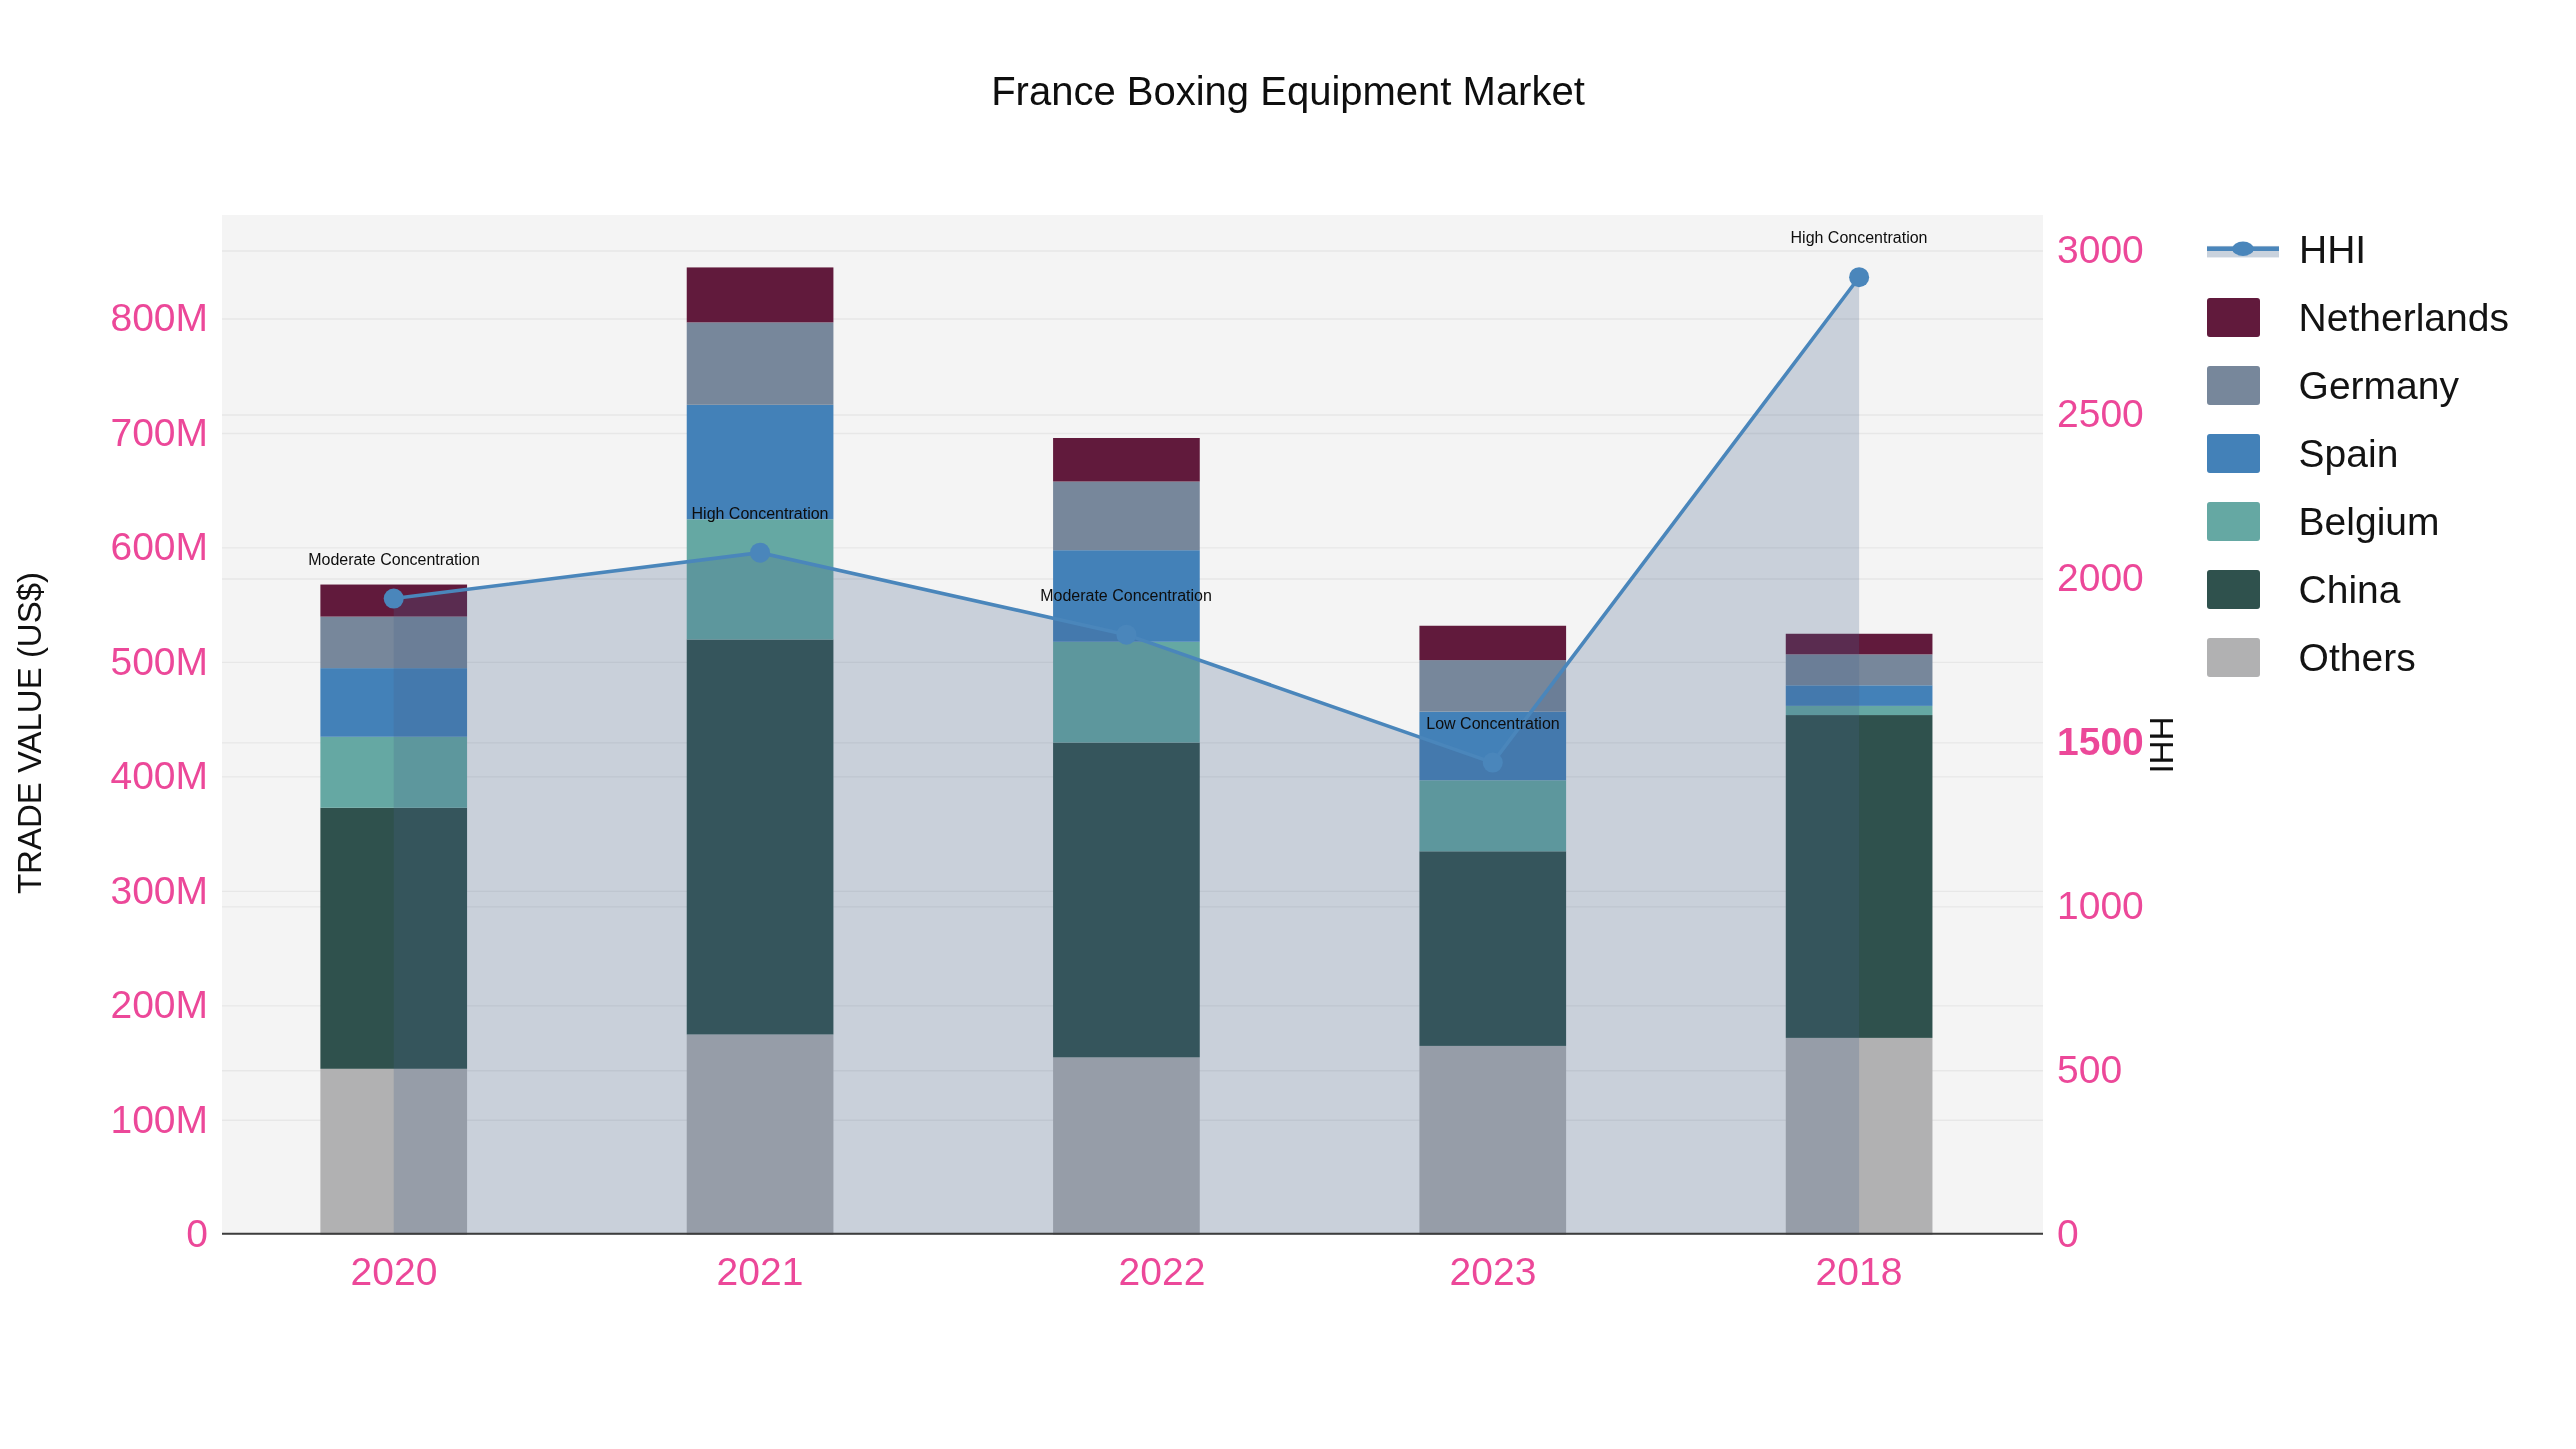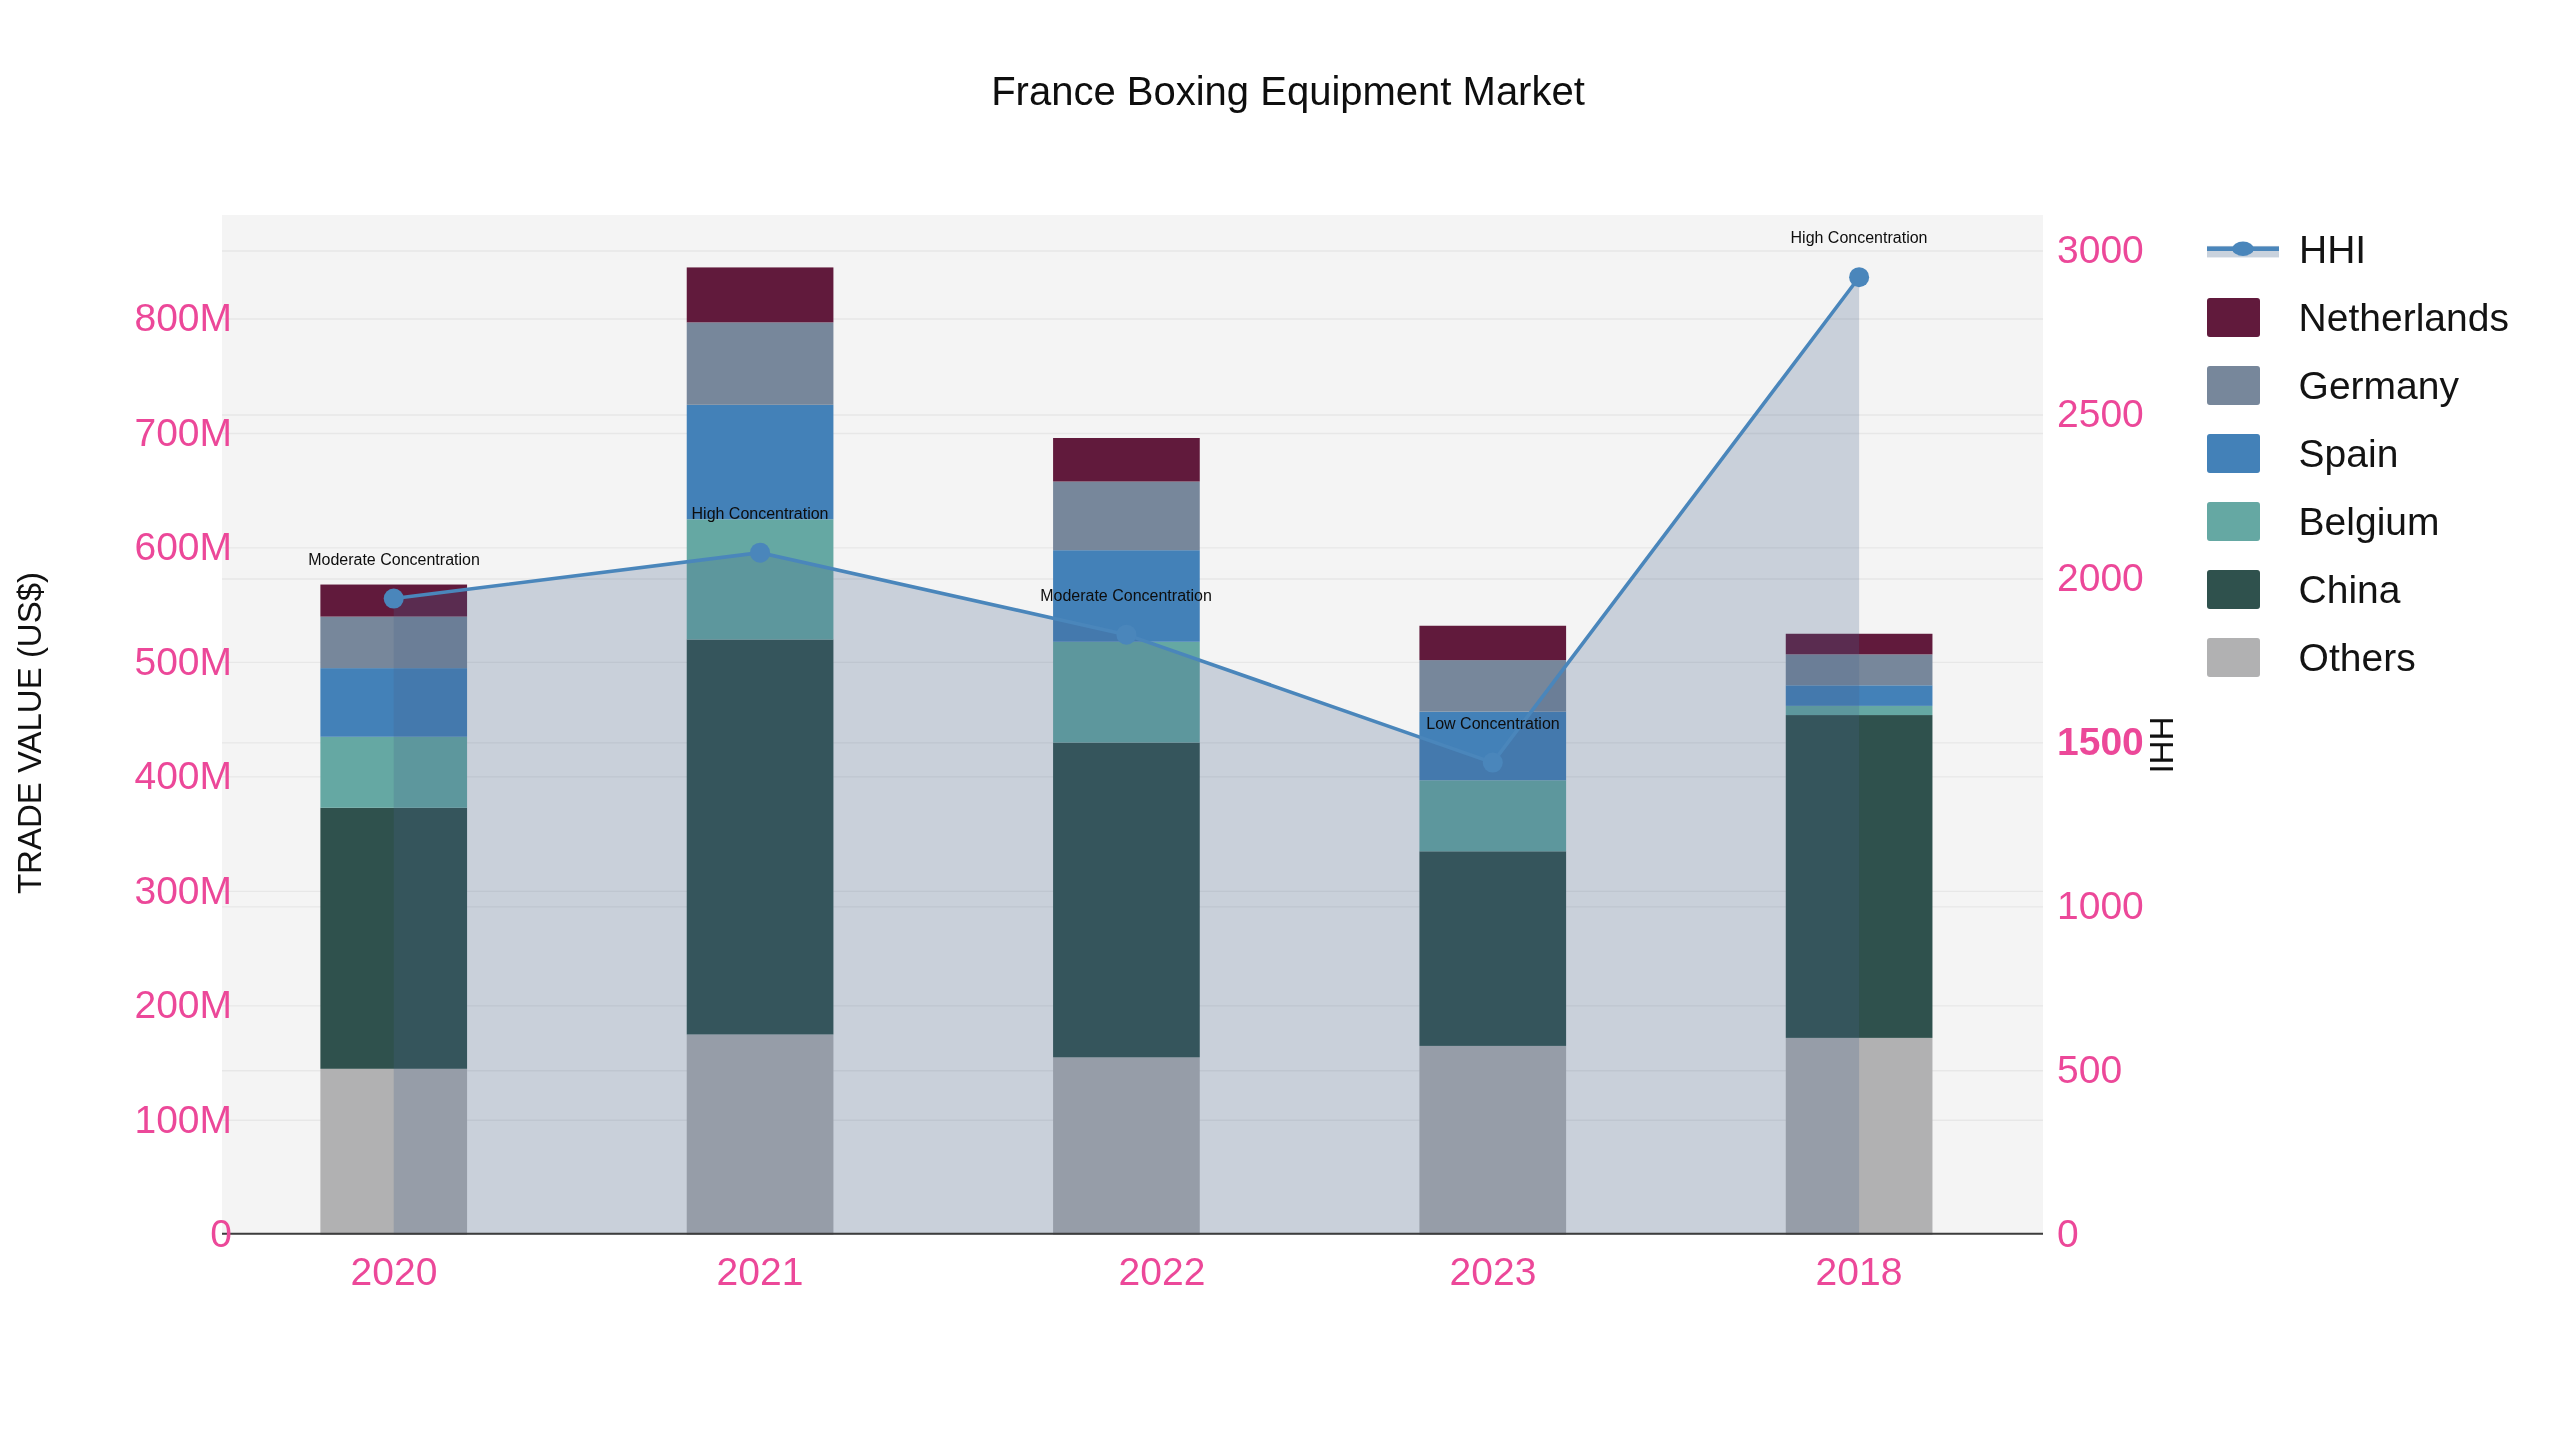--- a/index.html
+++ b/index.html
@@ -6,21 +6,21 @@
   #figure{
     position:relative;width:2576px;height:1294px;background:#ffffff;overflow:hidden;
     font-family:"Liberation Sans","DejaVu Sans",sans-serif;color:#111111;
   }
   .title-line{position:absolute;left:0;width:2576px;text-align:center;font-size:40px;color:#0e0e0e;}
   #title-line1{top:69px;}
   #title-line2{top:130px;}
   #plot-area{position:absolute;left:222px;top:215px;width:1821px;height:1020px;background:#F4F4F4;}
   #plot-svg{position:absolute;left:0;top:0;}
   .tick-label{position:absolute;font-size:39px;color:#ec4899;white-space:nowrap;}
-  .ytick-left{right:2368px;text-align:right;padding-left:24px;} 
+  .ytick-left{right:2368px;text-align:right;} 
   .ytick-right{left:2057px;text-align:left;}
   .xtick{transform:translateX(-50%);}
   .axis-title{position:absolute;font-size:33px;color:#111111;white-space:nowrap;}
   #y-left-title{left:-156px;top:714px;width:372px;text-align:center;transform:rotate(-90deg);}
   #y-right-title{left:2089px;top:726px;width:143px;text-align:center;transform:rotate(90deg);}
   #x-title{left:222px;top:1330px;width:1821px;text-align:center;}
   .annotation{position:absolute;transform:translateX(-50%);font-size:16px;color:#0d0d0d;white-space:nowrap;}
   #legend{position:absolute;left:2207px;top:230px;display:flex;flex-direction:column;gap:29px;}
   .legend-item{display:flex;align-items:center;gap:20px;cursor:pointer;}
   .legend-swatch{width:53px;height:39px;border-radius:2.9px;flex:0 0 auto;}

